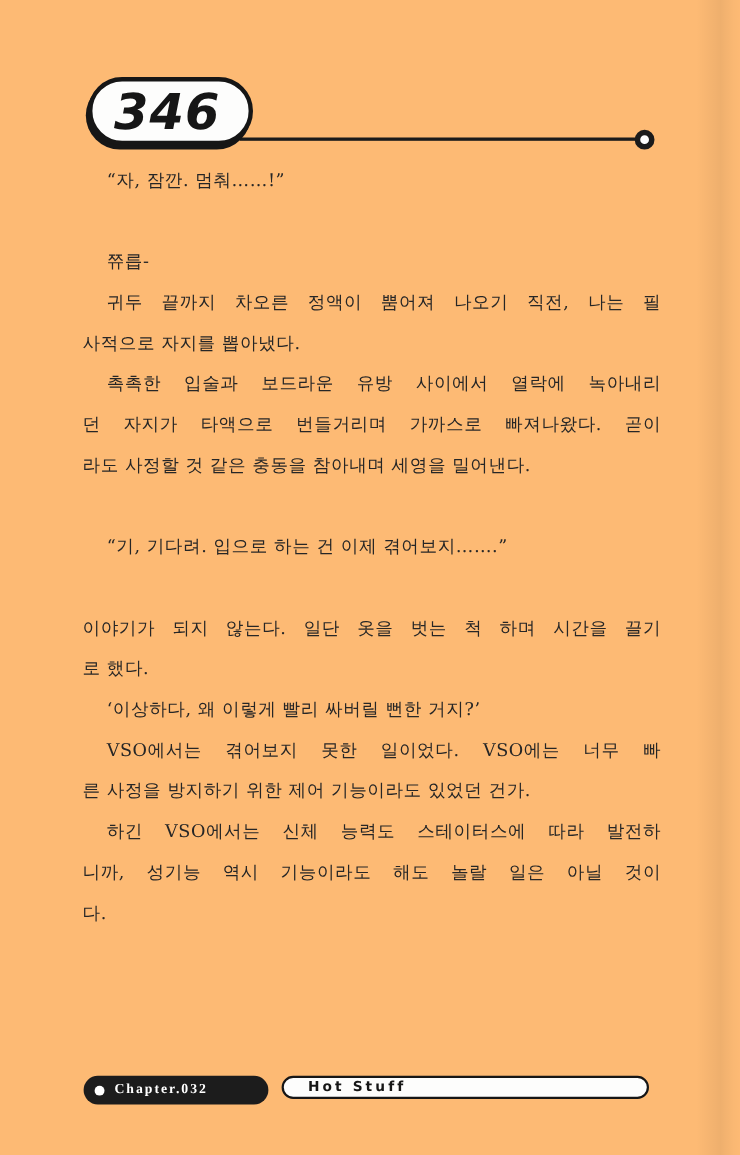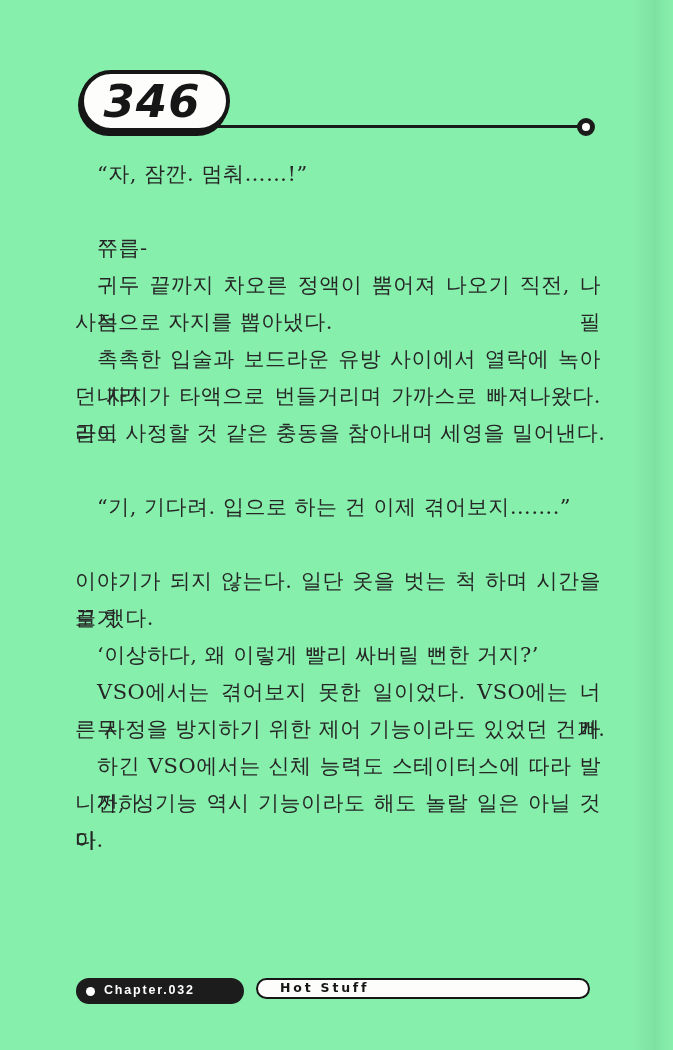--- a/index.html
+++ b/index.html
@@ -8,21 +8,21 @@
     width: 673px;
     height: 1050px;
     background: #fdfdfc;
     overflow: hidden;
     font-family: "DejaVu Serif", "Liberation Serif", serif;
   }
   .page {
     position: relative;
     width: 673px;
     height: 1050px;
-    background: #86efac;
+    background: #fdba74;
   }
   
   .scan-shade {
     position: absolute;
     top: 0; right: 0;
     width: 40px; height: 1050px;
     background: linear-gradient(to right, rgba(0,0,0,0) 0%, rgba(0,0,0,0.06) 55%, rgba(0,0,0,0.01) 85%, rgba(0,0,0,0) 100%);
     pointer-events: none;
   }
   
@@ -60,24 +60,24 @@
     position: absolute;
     left: 577px; top: 118px;
     width: 8px; height: 8px;
     background: #fdfdfc;
     border: 5px solid #1b1b1b;
     border-radius: 50%;
   }
   
   .text {
     position: absolute;
-    left: 75px; top: 156px;
+    left: 75px; top: 145px;
     width: 526px;
     color: #262626;
-    font-size: 21px;
+    font-size: 16px;
   }
   .line {
     height: 37px;
     line-height: 37px;
     white-space: nowrap;
     letter-spacing: 0.5px;
   }
   .line.indent { padding-left: 22px; }
   .line.fill {
     white-space: normal;
@@ -99,21 +99,21 @@
   }
   .chapter-pill .dot {
     width: 9px; height: 9px;
     background: #ffffff;
     border-radius: 50%;
     margin-right: 9px;
     flex: 0 0 auto;
   }
   .chapter-pill .label {
     color: #ffffff;
-    font-family: Liberation Sans, sans-serif;
+    font-family: Liberation Serif, serif;
     font-size: 12.5px;
     font-weight: 700;
     letter-spacing: 1.8px;
     line-height: 1;
     padding-bottom: 1px;
   }
   .section-pill {
     position: absolute;
     left: 256px; top: 978px;
     width: 334px; height: 21px;

